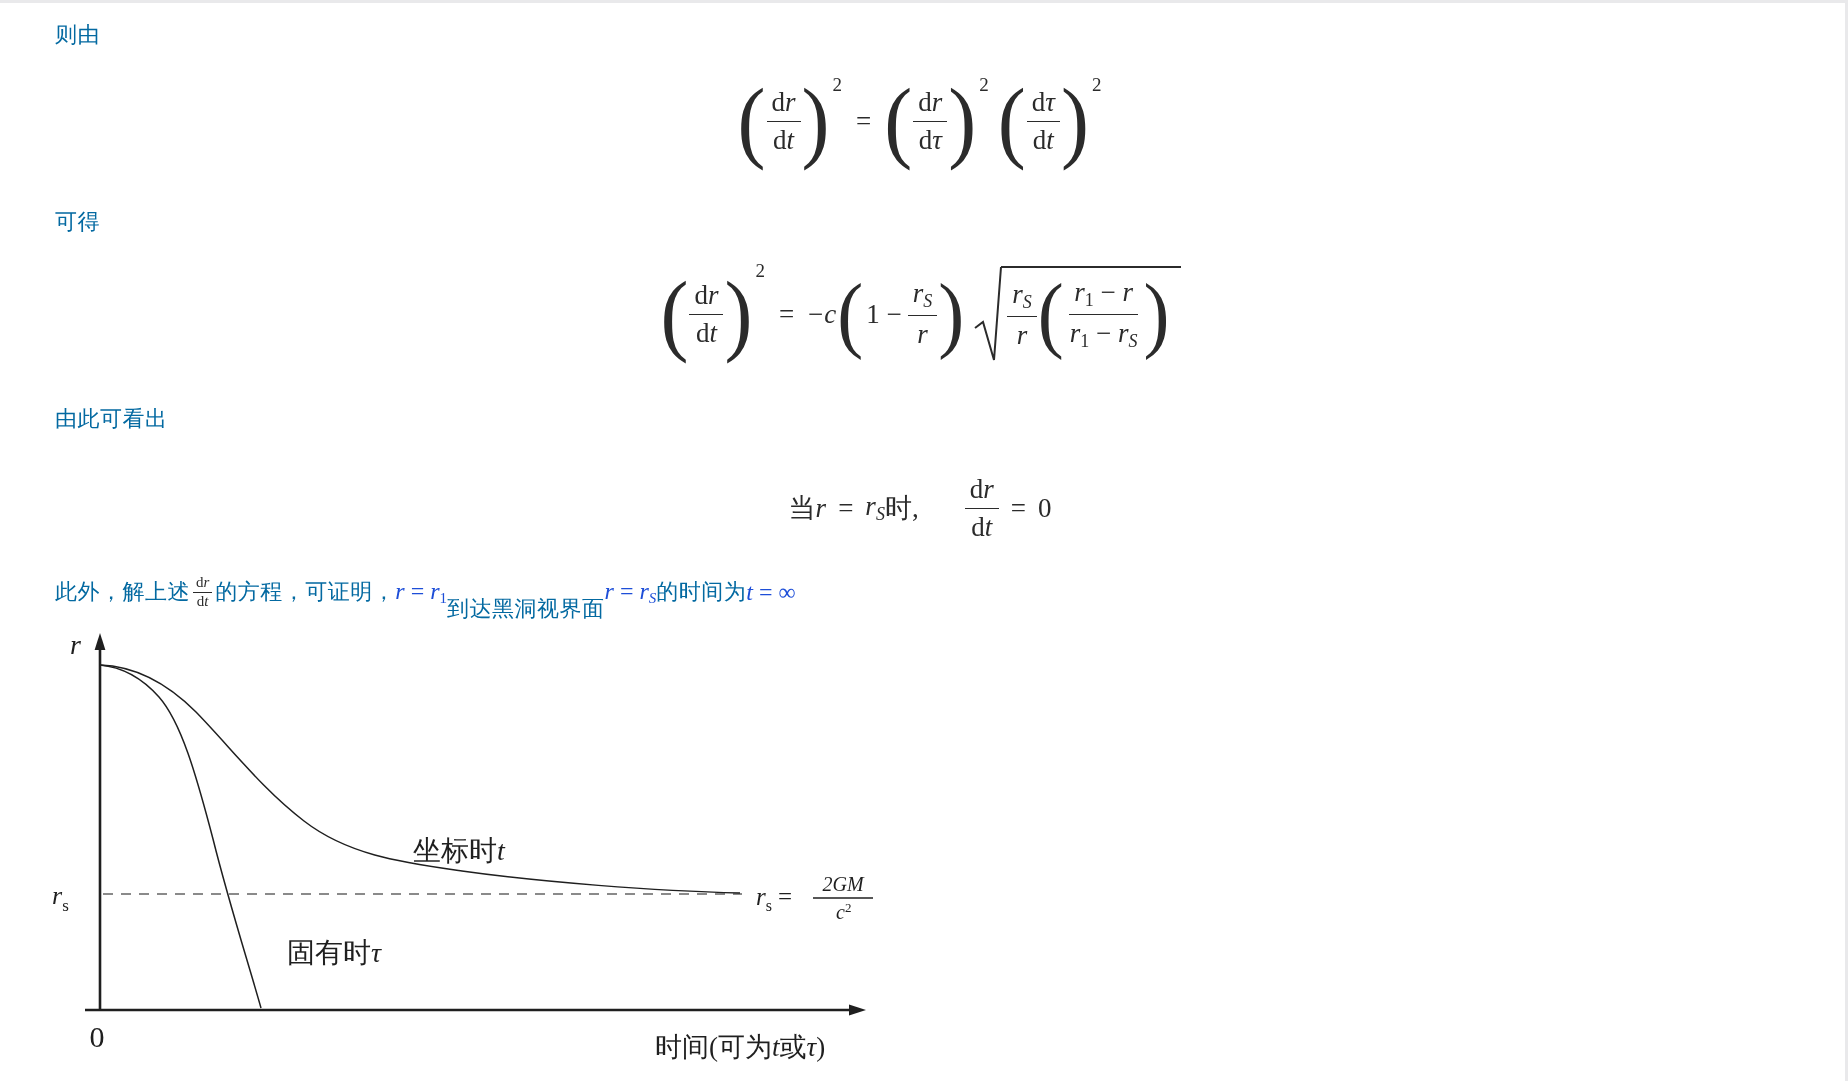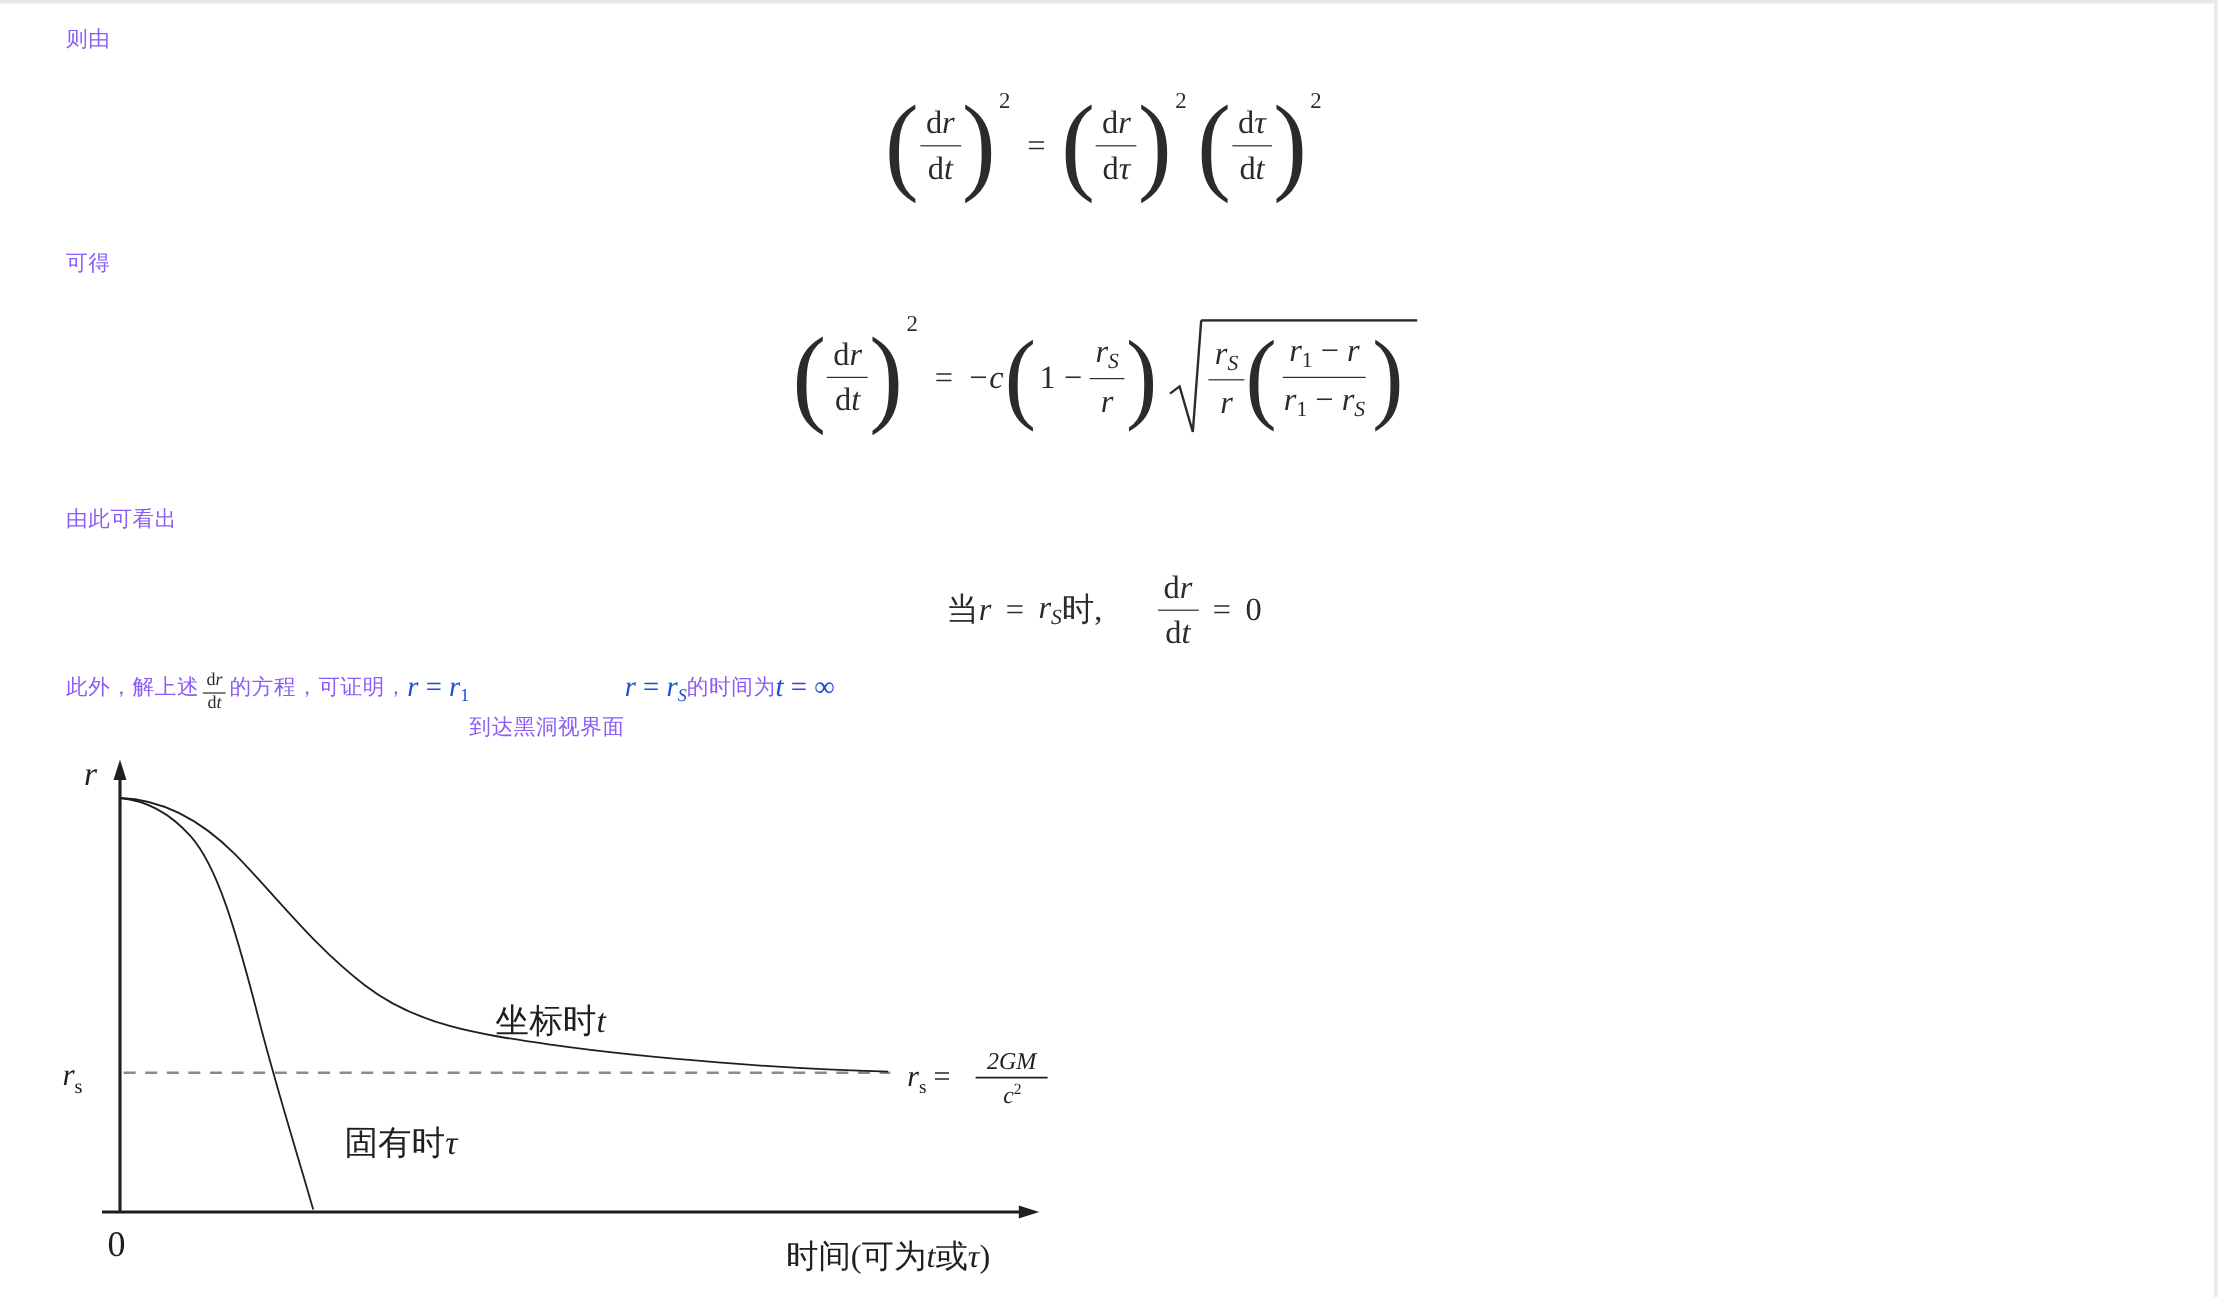--- a/index.html
+++ b/index.html
@@ -1,21 +1,21 @@
 <!DOCTYPE html>
 <html><head>
 <meta charset="utf-8">
 <style>
   * { margin:0; padding:0; box-sizing:border-box; }
   html,body { width:1848px; height:1081px; background:#ffffff; overflow:hidden;
               font-family:"Liberation Sans","DejaVu Sans",sans-serif; }
   .strip-top { position:absolute; left:0; top:0; width:1848px; height:3px; background:#e9e9eb; }
   .strip-right { position:absolute; right:0; top:0; width:3px; height:1081px; background:#e9e9eb; }
 
-  .cn { position:absolute; left:55px; font-size:18px; color:#8b5cf6; letter-spacing:0.5px;font-family:Liberation Mono, monospace; }
+  .cn { position:absolute; left:55px; font-size:22px; color:#0369a1; letter-spacing:0.5px;font-family:Liberation Mono, monospace; }
 
   
   .eqrow { position:absolute; left:0; width:1840px; display:flex; justify-content:center;
            align-items:center; font-family:"Liberation Serif","DejaVu Serif",serif; color:#2b2b2b; }
   .m { font-size:27px; }
   .it { font-style:italic; }
   .frac { display:inline-flex; flex-direction:column; align-items:center; vertical-align:middle; }
   .frac .num { padding:2px 5px 4px 5px; border-bottom:1.8px solid #2b2b2b; line-height:1.05; }
   .frac .den { padding:4px 5px 2px 5px; line-height:1.05; }
   .sub { font-size:18px; vertical-align:-5px; }
@@ -28,21 +28,21 @@
   .sqrt svg { display:block; }
   .sqrt .body { border-top:2px solid #2b2b2b; margin-top:2px; margin-left:-2px;
                 padding:8px 10px 0 6px; display:inline-flex; align-items:center; }
   .ifrac { display:inline-flex; flex-direction:column; align-items:center;
            font-family:"Liberation Serif","DejaVu Serif",serif; font-size:15px;
            vertical-align:middle; margin:0 3px; color:#2b2b2b; }
   .ifrac .num { border-bottom:1.3px solid #2b2b2b; padding:0 3px 1px; line-height:1.05; }
   .ifrac .den { padding:1px 3px 0; line-height:1.05; }
   .imath { font-family:"Liberation Serif","DejaVu Serif",serif; font-size:24px; color:#1d4ed8; }
   .isub { font-size:15px; vertical-align:-4px; }
-  .p4 { position:absolute; left:55px; top:560px; display:flex; align-items:flex-start; }
+  .p4 { position:absolute; left:55px; top:560px; display:flex; align-items:center; }
   .gap40 { display:inline-block; width:46px; }
 
   
   .graph { position:absolute; left:0; top:612px; }
   .gtext { font-family:"Liberation Serif","DejaVu Serif",serif; fill:#1f1f1f; }
 </style>
 </head>
 <body>
 
 <div class="strip-top"></div>
@@ -107,21 +107,21 @@
       <span class="bp mid">(</span>
       <span class="frac">
         <span class="num"><span class="it">r</span><span class="sub">1</span>&nbsp;<span>−</span>&nbsp;<span class="it">r</span></span>
         <span class="den"><span class="it">r</span><span class="sub">1</span>&nbsp;<span>−</span>&nbsp;<span class="it">r</span><span class="sub it">S</span></span>
       </span>
       <span class="bp mid">)</span>
     </span>
   </span>
 </div>
 
-<div class="cn" style="top:420px;">由此可看出</div>
+<div class="cn" style="top:404px;">由此可看出</div>
 
 <div class="eqrow m" style="top:468px; height:80px;">
   <span>当</span>
   <span class="it">r</span>
   <span class="rel">=</span>
   <span class="it"><span>r</span><span class="sub">S</span></span>
   <span>时,</span>
   <span class="gap40"></span>
   <span class="frac">
     <span class="num"><span>d</span><span class="it">r</span></span>

